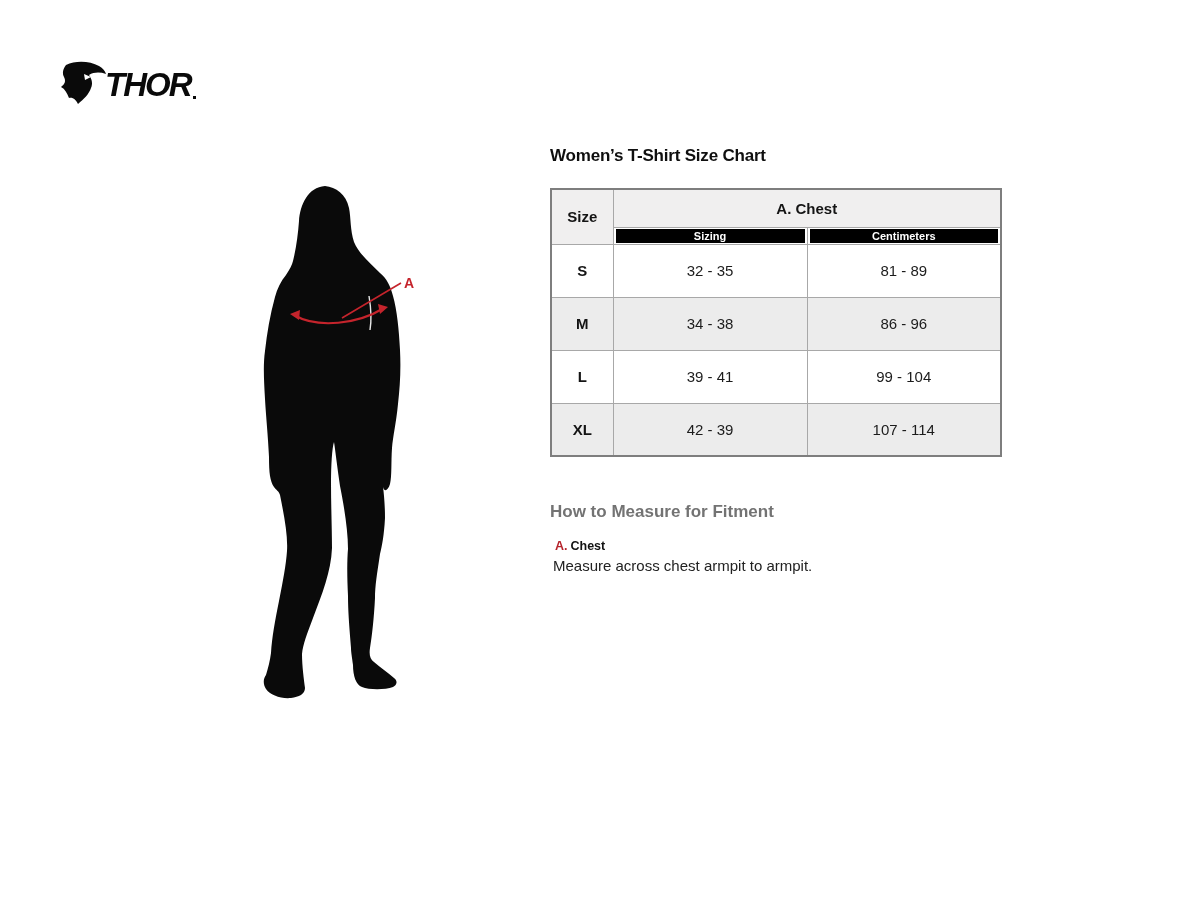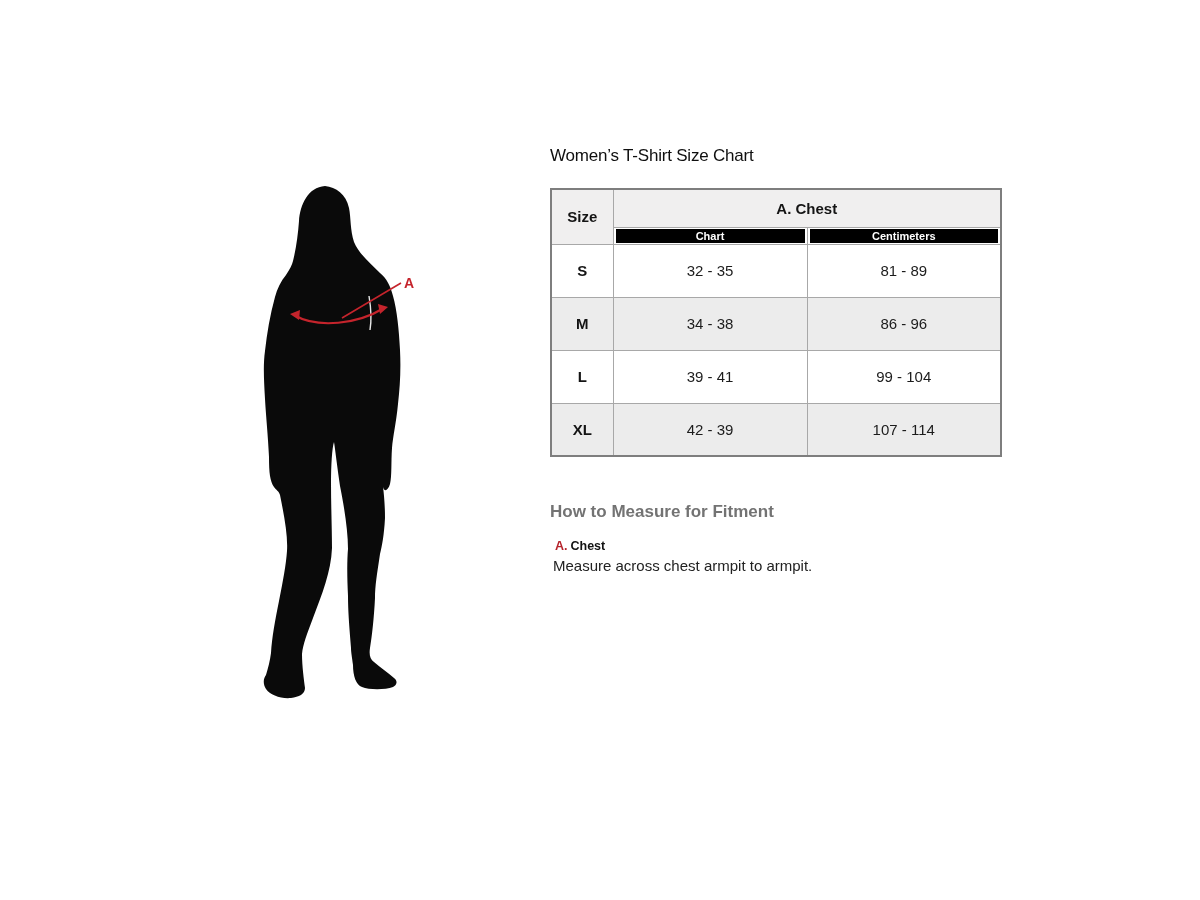--- a/index.html
+++ b/index.html
@@ -17,21 +17,21 @@
   .logo { position: absolute; left: 57px; top: 60px; width: 150px; height: 48px; }
 
   
   .figure { position: absolute; left: 258px; top: 184px; width: 170px; height: 525px; }
 
   
   .right-col { position: absolute; left: 550px; top: 0; width: 452px; height: 700px; }
 
   .chart-title {
     position: absolute; left: 0; top: 146px;
-    font-size: 17px; font-weight: normal; color: #0f0f0f;
+    font-size: 17px; font-weight: bold; color: #0f0f0f;
     letter-spacing: -0.2px; white-space: nowrap;
   }
 
   table.size-chart {
     position: absolute; left: 0; top: 188px;
     width: 451px; table-layout: fixed;
     border-collapse: collapse;
     border: 2px solid #7e7e7e;
     background: #0369a1;
   }
@@ -79,20 +79,34 @@
   .footer {
     position: absolute; left: 57px; top: 818px;
     font-size: 10.5px; line-height: 12.5px; color: #1a1a1a;
   }
 </style>
 </head>
 <body>
 
 <div class="page">
 
+  <div class="logo">
+    <svg width="150" height="48" viewBox="0 0 150 48">
+      <g>
+        <path fill="#0a0a0a" d="M9,5 C19,0 33,1 42,6 C46,8 48,11 49,14 C43,12 37,12 32,15
+                 C35,19 36,24 34,28 C32,34 27,39 21,44 C19,40 16,37 12,38
+                 C10,33 8,29 4,27 C8,24 9,21 7,17 C5,13 6,9 9,5 Z"></path>
+        <path fill="#ffffff" d="M27,14 L34,17 L28,20 Z"></path>
+      </g>
+      <g>
+        <text x="48" y="36" font-size="33" font-weight="bold" font-style="italic" letter-spacing="-2" fill="#0a0a0a">THOR</text>
+        <rect x="136" y="36" width="3" height="3" fill="#0a0a0a"></rect>
+      </g>
+    </svg>
+  </div>
 
   <div class="figure">
     <svg width="170" height="525" viewBox="0 0 170 525">
       <path fill="#0a0a0a" d="
         M67,2
         C78,3 88,10 91,24
         C93,34 92,46 96,58
         C101,70 112,79 122,89
         C129,95 132,101 135,112
         C139,126 141,146 142,166
@@ -154,21 +168,21 @@
           <col class="col-val">
           <col class="col-val">
         </colgroup>
       <thead>
         <tr>
           <th class="size-head" rowspan="2">Size</th>
           <th class="group-head" colspan="2">A. Chest</th>
         </tr>
         <tr class="sub-row">
           <th class="sub-head">
-            <div class="sub-bar">Chart</div>
+            <div class="sub-bar">Sizing</div>
           </th>
           <th class="sub-head">
             <div class="sub-bar">Centimeters</div>
           </th>
         </tr>
       </thead>
       <tbody>
         <tr>
           <th>S</th>
           <td>32 - 35</td>

